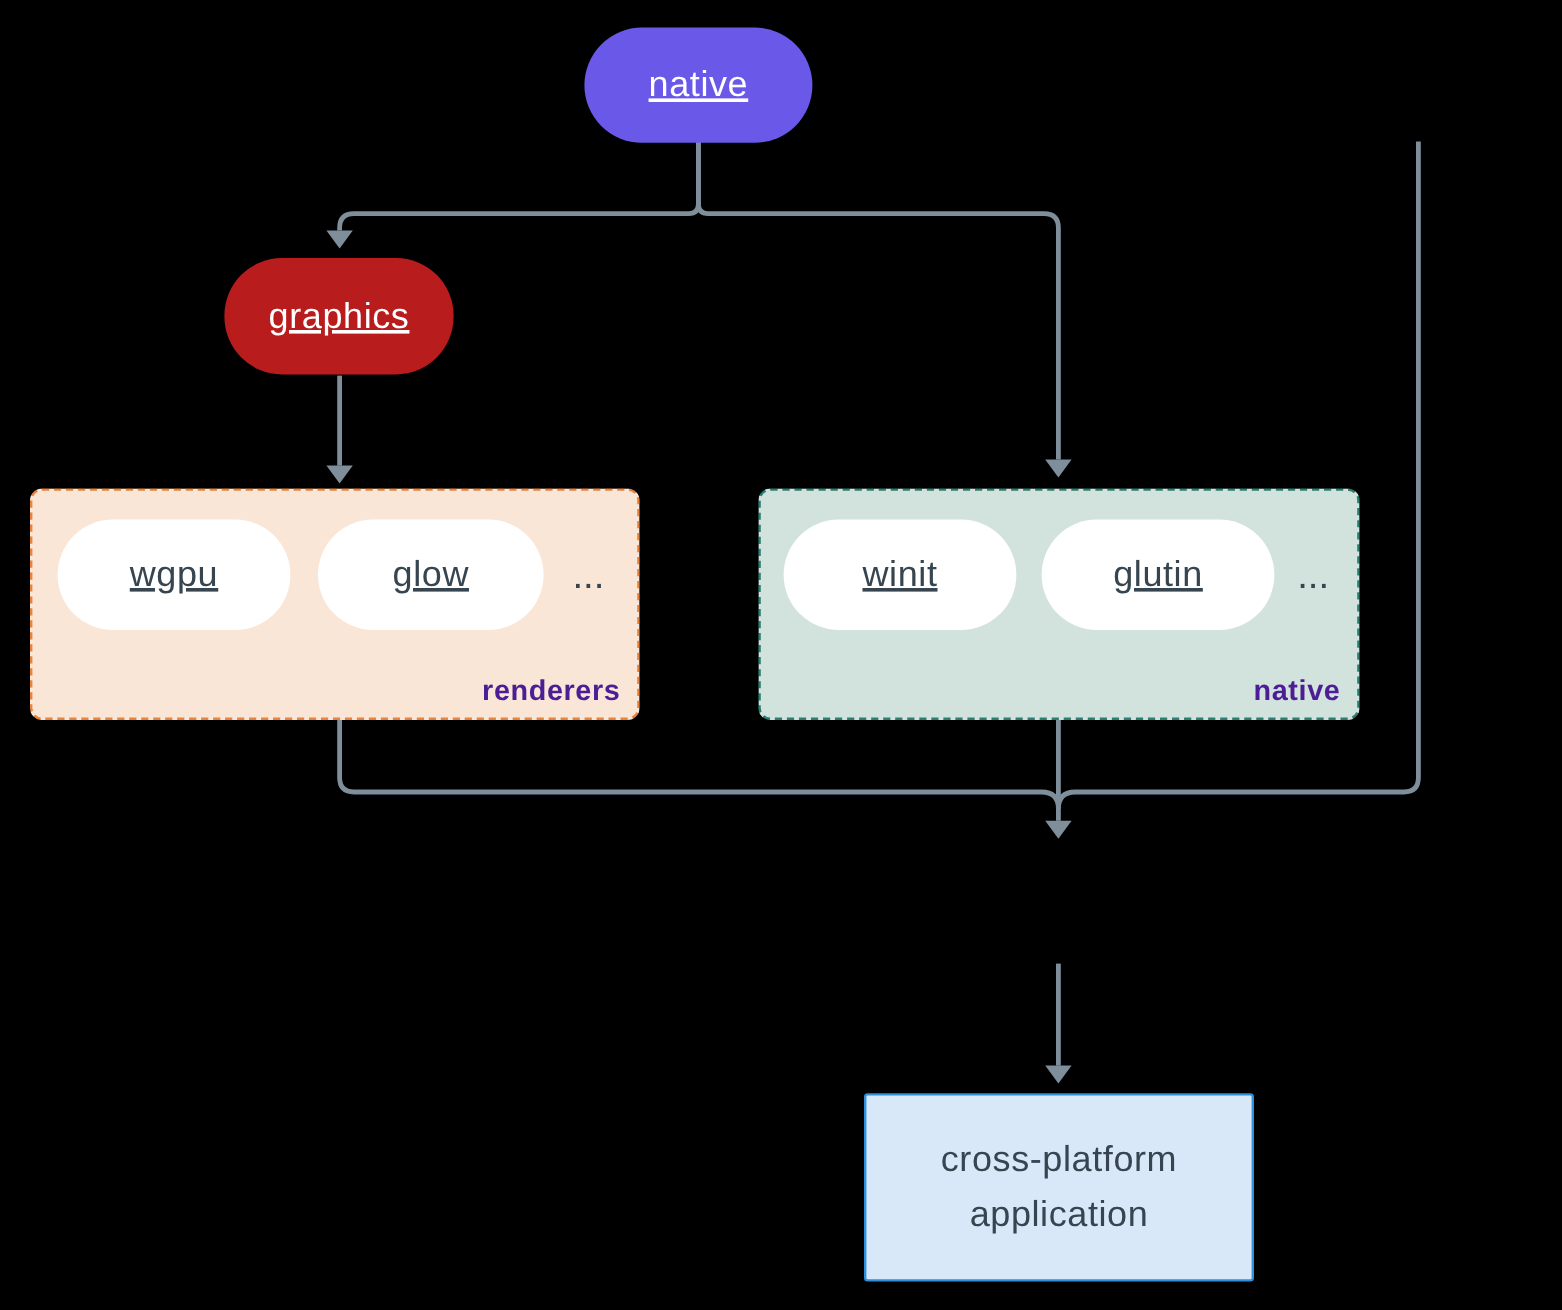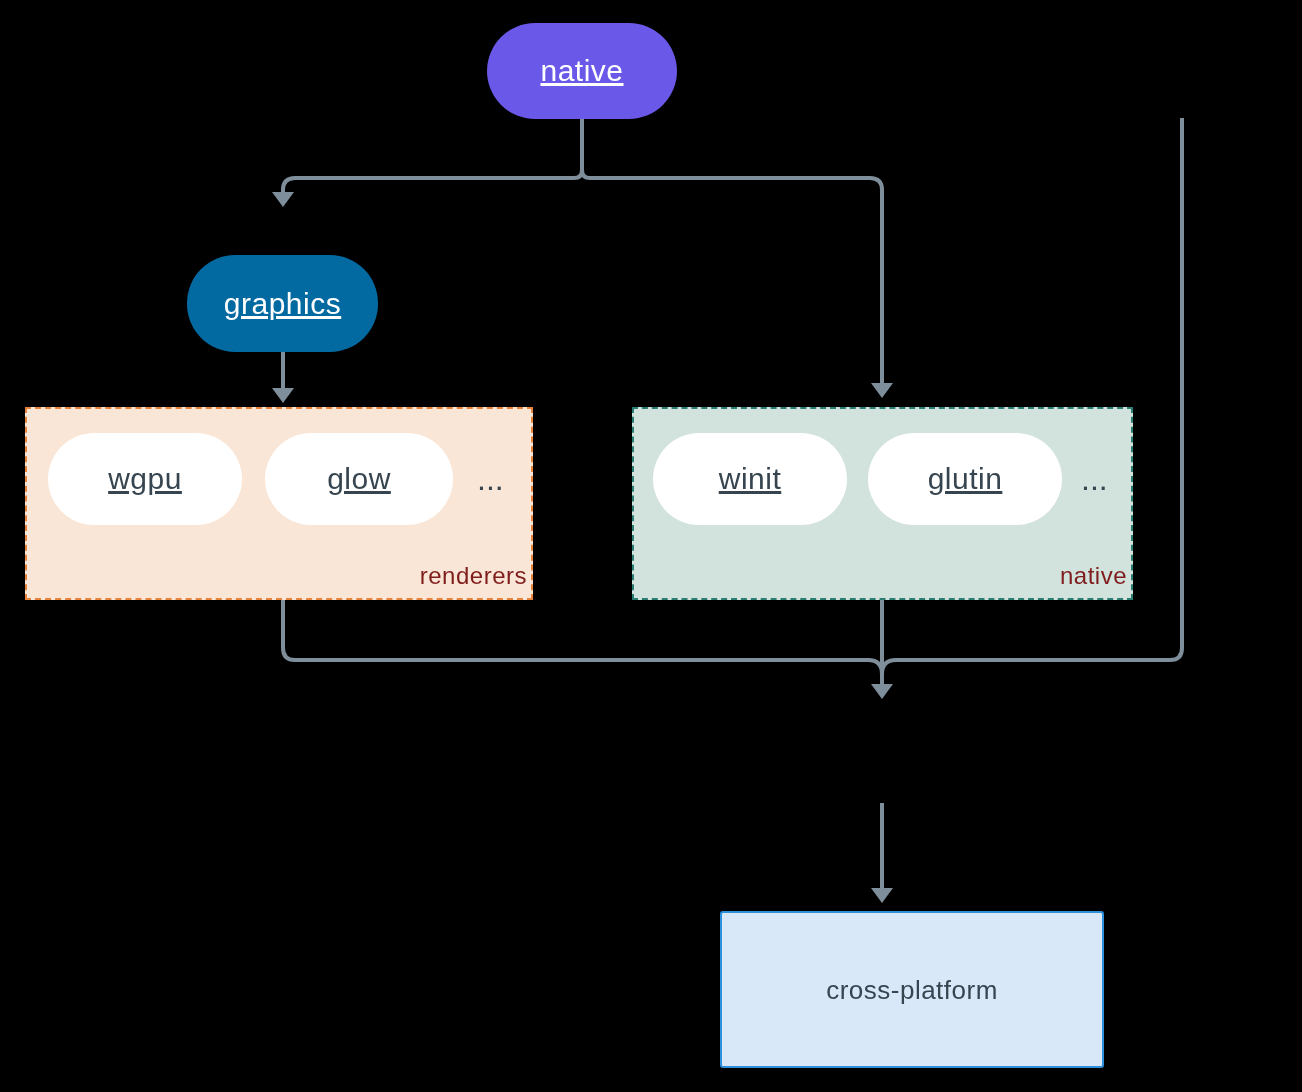--- a/index.html
+++ b/index.html
@@ -28,34 +28,35 @@
     display: flex;
     align-items: center;
     justify-content: center;
     border-radius: 48px;
     font-size: 30px;
     letter-spacing: 0.5px;
     color: #ffffff;
     text-decoration: underline;
   }
   .pill.purple { background: #6A59E8; }
-  .pill.orange { background: #0369a1; margin-top: 40px; }
+  .pill.orange { background: #b91c1c; }
   .pill.blue   { background: #2D8DD8; }
   .pill.white  { background: #ffffff; color: #36454F; }
 
   #node-native   { left: 487px; top: 23px;  width: 190px; height: 96px; }
   #node-web      { left: 1087px; top: 23px; width: 191px; height: 96px; }
   #node-graphics { left: 187px; top: 215px; width: 191px; height: 97px; }
   #node-iced     { left: 787px; top: 708px; width: 191px; height: 96px; }
 
   .group {
     position: absolute;
     box-sizing: border-box;
     width: 508px;
     height: 193px;
+    border-radius: 10px;
   }
   #group-renderers {
     left: 25px; top: 407px;
     background: #FAE6D6;
     border: 2px dashed #E8833C;
   }
   #group-shells {
     left: 632px; top: 407px;
     width: 501px;
     background: #D2E2DC;
@@ -73,40 +74,41 @@
     height: 92px;
     display: flex;
     align-items: center;
     font-size: 32px;
     color: #36454F;
   }
   #renderers-ellipsis { left: 450px; }
   #shells-ellipsis    { left: 447px; }
   .group-label {
     position: absolute;
-    right: 4px;
+    right: 14px;
     bottom: 8px;
     font-size: 24px;
-    color: #7f1d1d;
+    color: #4c1d95;
     letter-spacing: 0.5px;
+    font-weight: bold;
   }
   .app-box {
     position: absolute;
     left: 720px; top: 911px;
-    width: 384px; height: 157px;
+    width: 325px; height: 157px;
     box-sizing: border-box;
     background: #D8E8F9;
     border: 2px solid #2E8FDB;
     border-radius: 3px;
     display: flex;
     flex-direction: column;
     align-items: center;
     justify-content: center;
     color: #36454F;
-    font-size: 26px;
+    font-size: 30px;
     line-height: 46px;
     letter-spacing: 0.5px;
   }
 </style>
 </head>
 <body>
 
 <div class="stage">
 
   <svg class="edges" viewBox="0 0 1302 1092" xmlns="http://www.w3.org/2000/svg">
@@ -143,15 +145,16 @@
   <div id="group-shells" class="group">
     <div id="node-winit" class="pill white">winit</div>
     <div id="node-glutin" class="pill white">glutin</div>
     <div id="shells-ellipsis" class="ellipsis">...</div>
     <div class="group-label">native</div>
   </div>
 
 
   <div class="app-box">
     <div>cross-platform</div>
+    <div>application</div>
   </div>
 
 </div>
 
 </body></html>

